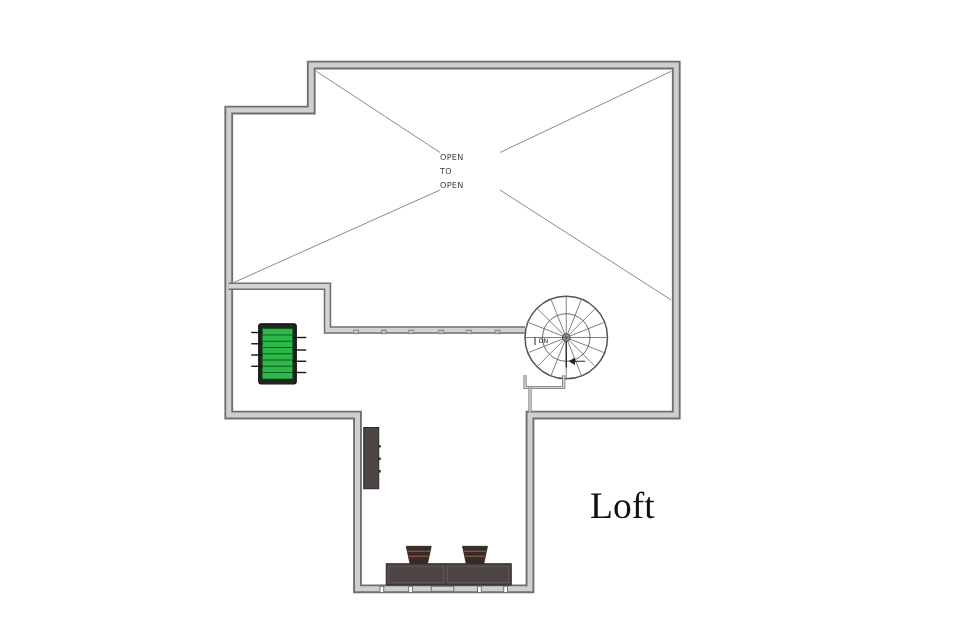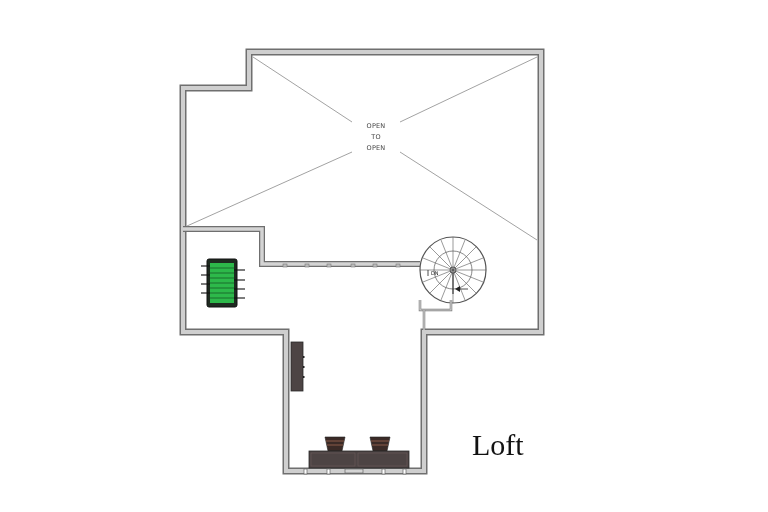--- a/index.html
+++ b/index.html
@@ -1,25 +1,25 @@
 <!DOCTYPE html>
 <html><head>
   <meta charset="utf-8">
   <style>
     html, body { margin: 0; padding: 0; background: #ffffff; }
     body { width: 768px; height: 512px; position: relative; overflow: hidden; }
     #plan { position: absolute; left: 0; top: 0; width: 768px; height: 512px; }
     .title {
       position: absolute; left: 472px; top: 388px;
       font-family: "Liberation Serif", "DejaVu Serif", serif;
-      font-size: 30px; color: #111111; margin-top: 40px;
+      font-size: 30px; color: #111111;
     }
     .open-label {
       position: absolute; left: 352px; top: 121px; width: 48px;
-      text-align: center; font-family: "DejaVu Sans", "Liberation Sans", sans-serif;
+      text-align: left; font-family: "DejaVu Sans", "Liberation Sans", sans-serif;
       font-size: 6.5px; line-height: 11px; color: #444444; letter-spacing: 0.2px;
     }
     .dn-label {
       position: absolute; left: 431px; top: 270px;
       font-family: "DejaVu Sans", "Liberation Sans", sans-serif;
       font-size: 5px; color: #222222;
     }
   </style>
 </head>
 <body>

